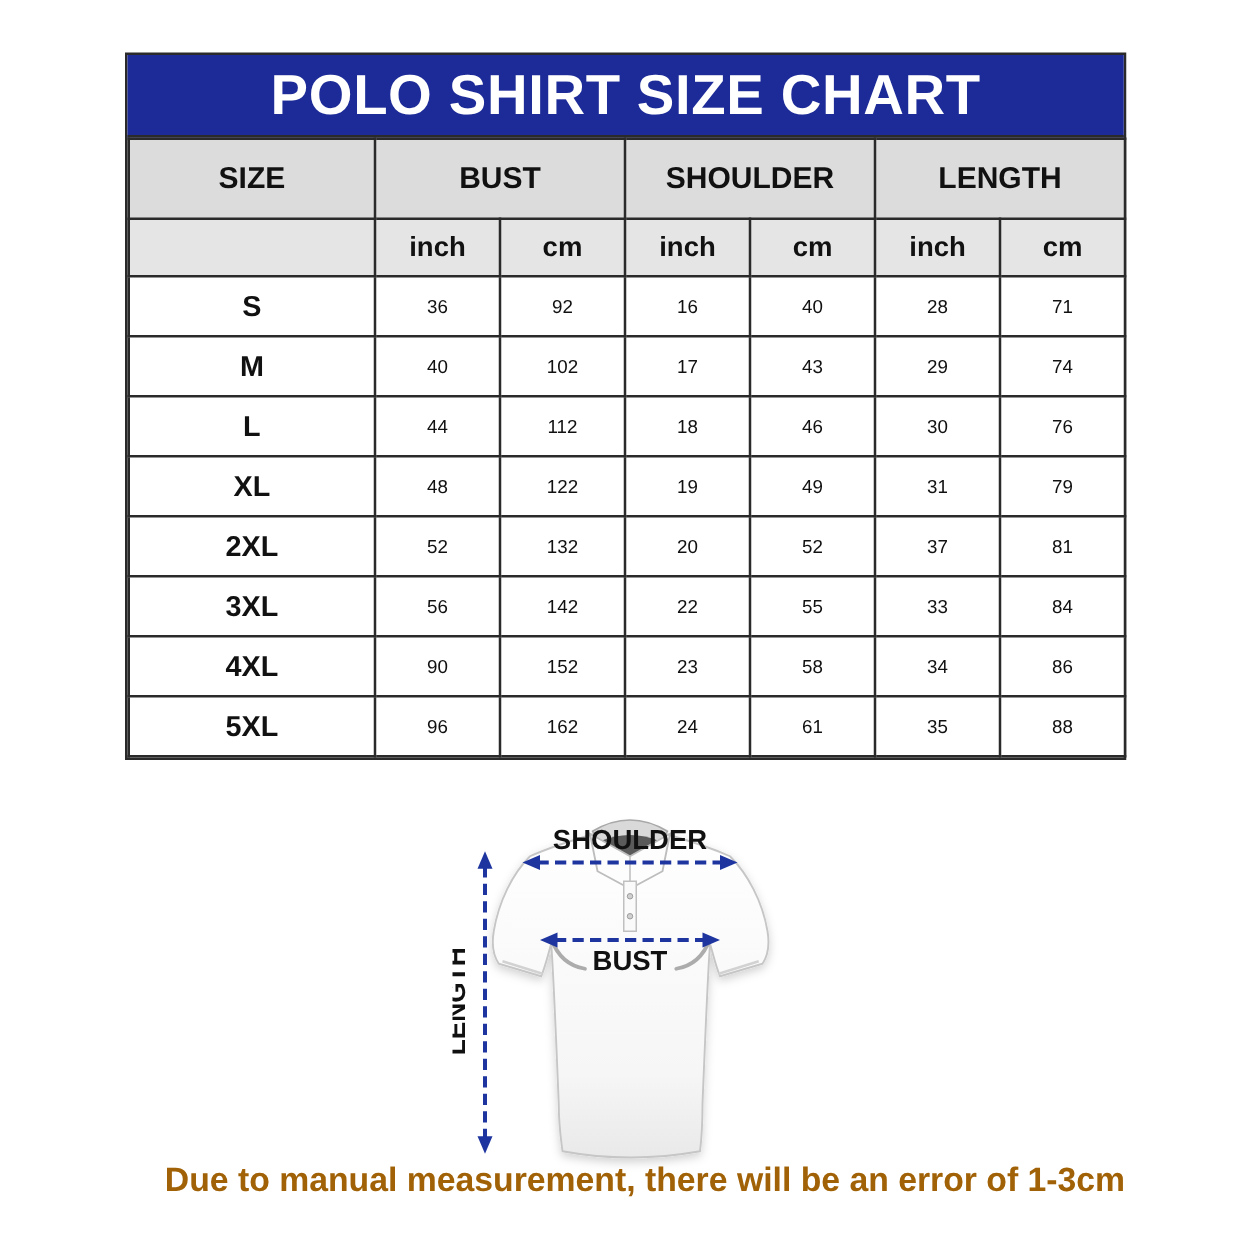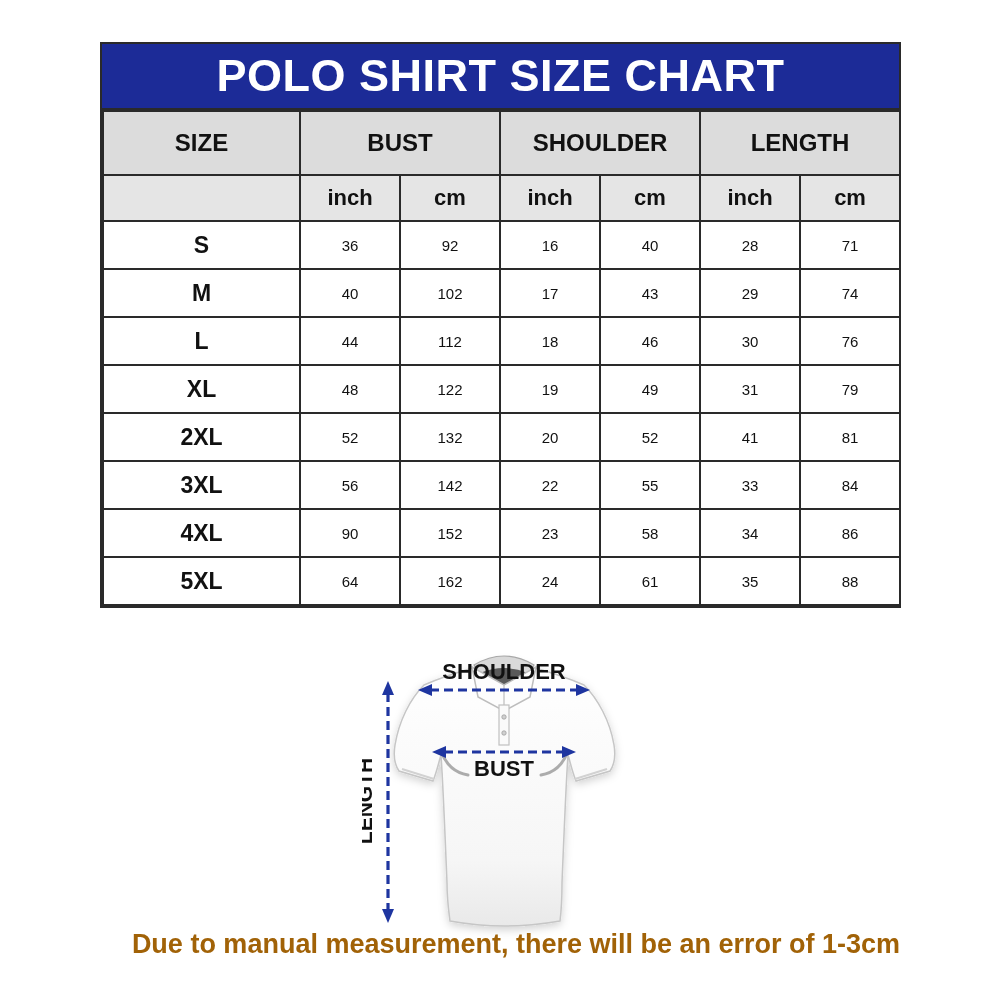--- a/index.html
+++ b/index.html
@@ -115,21 +115,21 @@
           <td>49</td>
           <td>31</td>
           <td>79</td>
         </tr>
         <tr class="data-row">
           <td class="size-cell">2XL</td>
           <td>52</td>
           <td>132</td>
           <td>20</td>
           <td>52</td>
-          <td>41</td>
+          <td>37</td>
           <td>81</td>
         </tr>
         <tr class="data-row">
           <td class="size-cell">3XL</td>
           <td>56</td>
           <td>142</td>
           <td>22</td>
           <td>55</td>
           <td>33</td>
           <td>84</td>
@@ -138,21 +138,21 @@
           <td class="size-cell">4XL</td>
           <td>90</td>
           <td>152</td>
           <td>23</td>
           <td>58</td>
           <td>34</td>
           <td>86</td>
         </tr>
         <tr class="data-row">
           <td class="size-cell">5XL</td>
-          <td>64</td>
+          <td>96</td>
           <td>162</td>
           <td>24</td>
           <td>61</td>
           <td>35</td>
           <td>88</td>
         </tr>
       </tbody>
     </table>
   </div>
 

